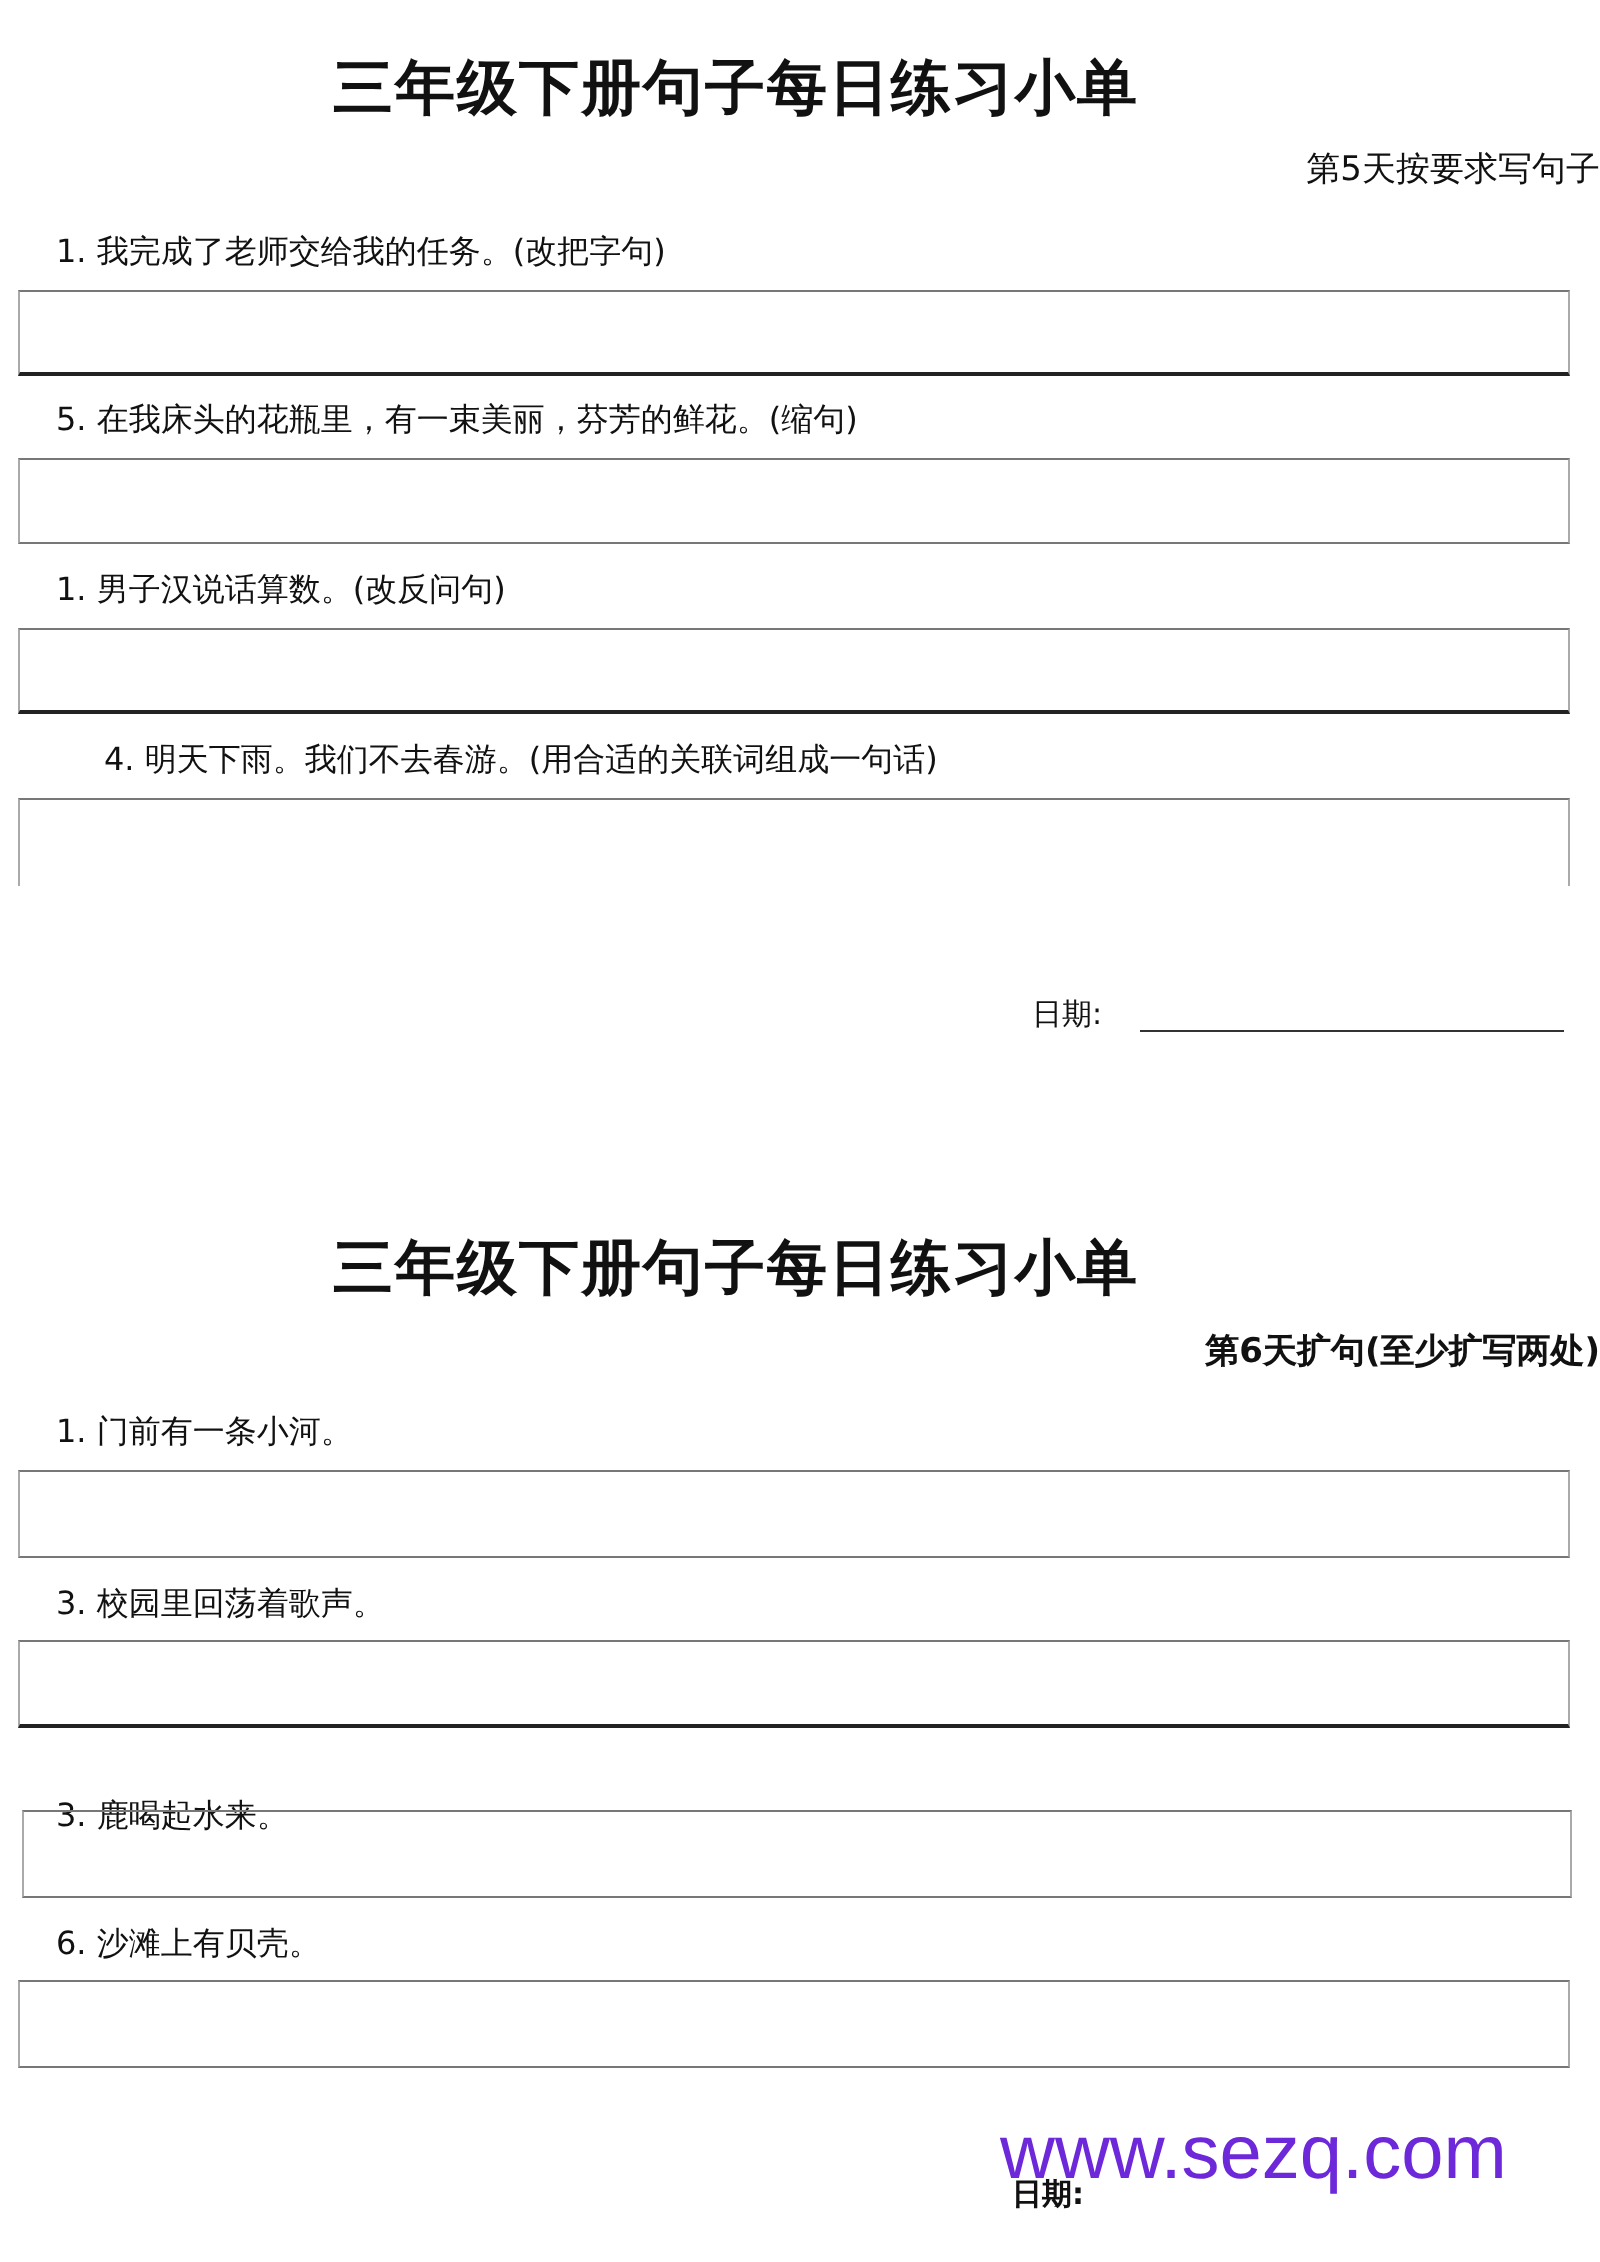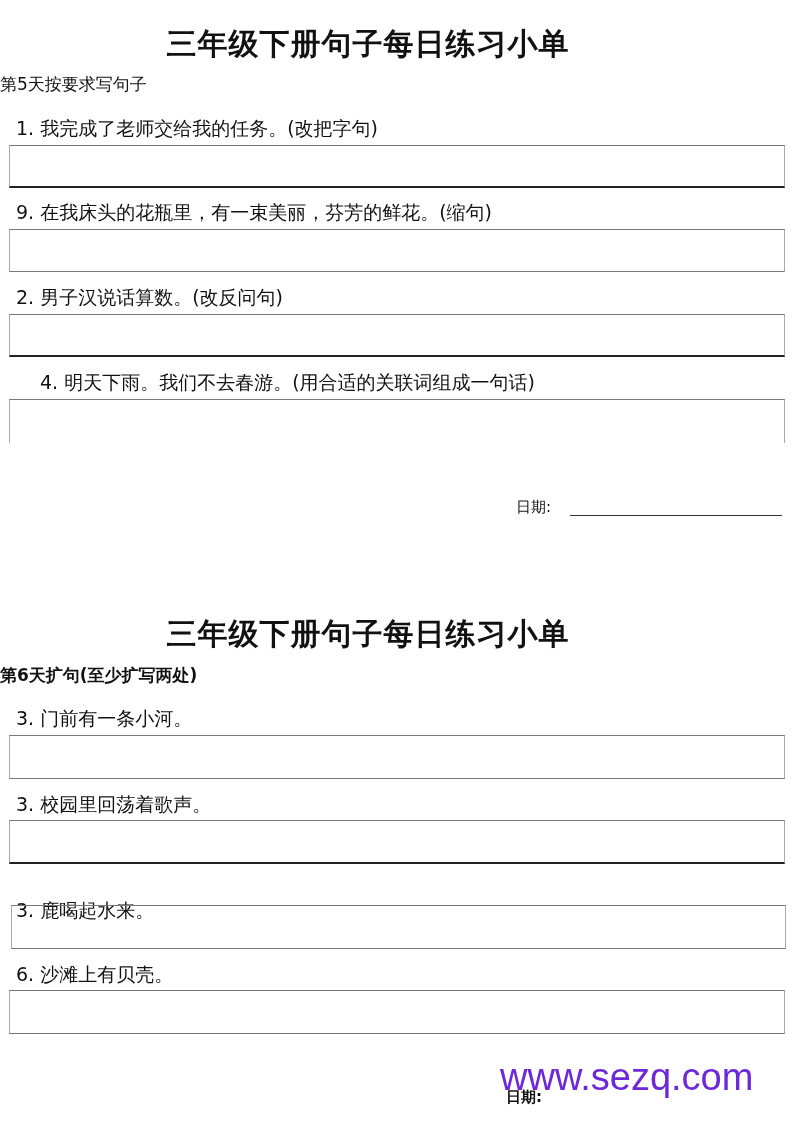--- a/index.html
+++ b/index.html
@@ -1,54 +1,54 @@
 <!DOCTYPE html>
 <html><head>
 <meta charset="utf-8">
 <style>
   html, body { margin:0; padding:0; background:#fff; }
   body { width:800px; height:1131px; position:relative; overflow:hidden;
          font-family:"DejaVu Sans", "Liberation Sans", sans-serif; color:#111; }
   .abs { position:absolute; }
   .title { left:0; width:736px; text-align:center; font-size:30px; font-weight:bold; letter-spacing:1px; }
-  .subtitle { left:0; width:800px; text-align:left; font-size:17px; }
+  .subtitle { left:0; width:800px; text-align:right; font-size:17px; }
   .subtitle.bold { font-weight:bold; }
-  .q { left:16px; font-size:19px; white-space:nowrap; }
+  .q { left:28px; font-size:16px; white-space:nowrap; }
   .box { left:9px; width:776px; border-top:1px solid #777; border-left:1px solid #aaa; border-right:1px solid #aaa; border-bottom:2px solid #222; box-sizing:border-box; }
   .box.light { border-bottom:1px solid #777; }
   .box.open { border-bottom:none; }
   .date-label { font-size:15px;text-align:right; }
   .date-line { border-bottom:1px solid #333; }
   .watermark { font-size:38px; color:#6d28d9; font-family:"Liberation Sans", sans-serif; }
 </style>
 </head>
 <body>
 
 <div class="abs title" style="top:24px;">三年级下册句子每日练习小单</div>
 <div class="abs subtitle" style="top:73px;">第5天按要求写句子</div>
 
 <div class="abs q" style="top:116px;">1. 我完成了老师交给我的任务。(改把字句)</div>
 <div class="abs box" style="top:145px; height:43px;"></div>
 
-<div class="abs q" style="top:200px;">9. 在我床头的花瓶里，有一束美丽，芬芳的鲜花。(缩句)</div>
+<div class="abs q" style="top:200px;">5. 在我床头的花瓶里，有一束美丽，芬芳的鲜花。(缩句)</div>
 <div class="abs box light" style="top:229px; height:43px;"></div>
 
-<div class="abs q" style="top:285px;">2. 男子汉说话算数。(改反问句)</div>
+<div class="abs q" style="top:285px;">1. 男子汉说话算数。(改反问句)</div>
 <div class="abs box" style="top:314px; height:43px;"></div>
 
 <div class="abs q" style="top:370px;margin-left:24px;">4. 明天下雨。我们不去春游。(用合适的关联词组成一句话)</div>
 <div class="abs box open" style="top:399px; height:44px;"></div>
 
 <div class="abs date-label" style="left:516px; top:498px;">日期:</div>
 <div class="abs date-line" style="left:570px; top:515px; width:212px;"></div>
 
 <div class="abs title" style="top:614px;">三年级下册句子每日练习小单</div>
 <div class="abs subtitle bold" style="top:664px;">第6天扩句(至少扩写两处)</div>
 
-<div class="abs q" style="top:706px;">3. 门前有一条小河。</div>
+<div class="abs q" style="top:706px;">1. 门前有一条小河。</div>
 <div class="abs box light" style="top:735px; height:44px;"></div>
 
 <div class="abs q" style="top:792px;">3. 校园里回荡着歌声。</div>
 <div class="abs box" style="top:820px; height:44px;"></div>
 
 <div class="abs q" style="top:877px;margin-top:21px;">3. 鹿喝起水来。</div>
 <div class="abs box light" style="left:11px; width:775px; top:905px; height:44px;"></div>
 
 <div class="abs q" style="top:962px;">6. 沙滩上有贝壳。</div>
 <div class="abs box light" style="top:990px; height:44px;"></div>

